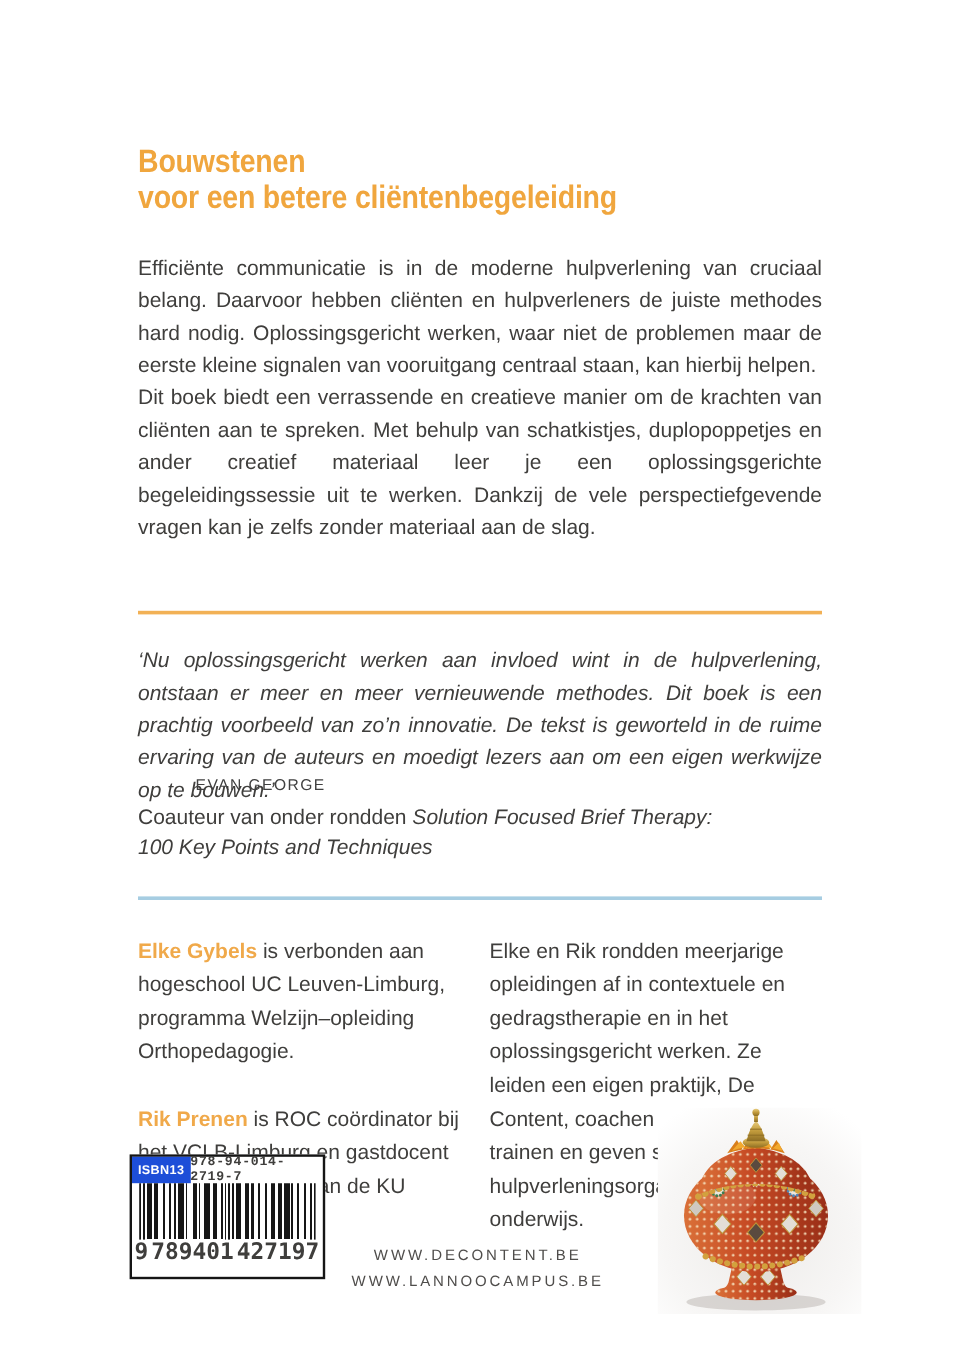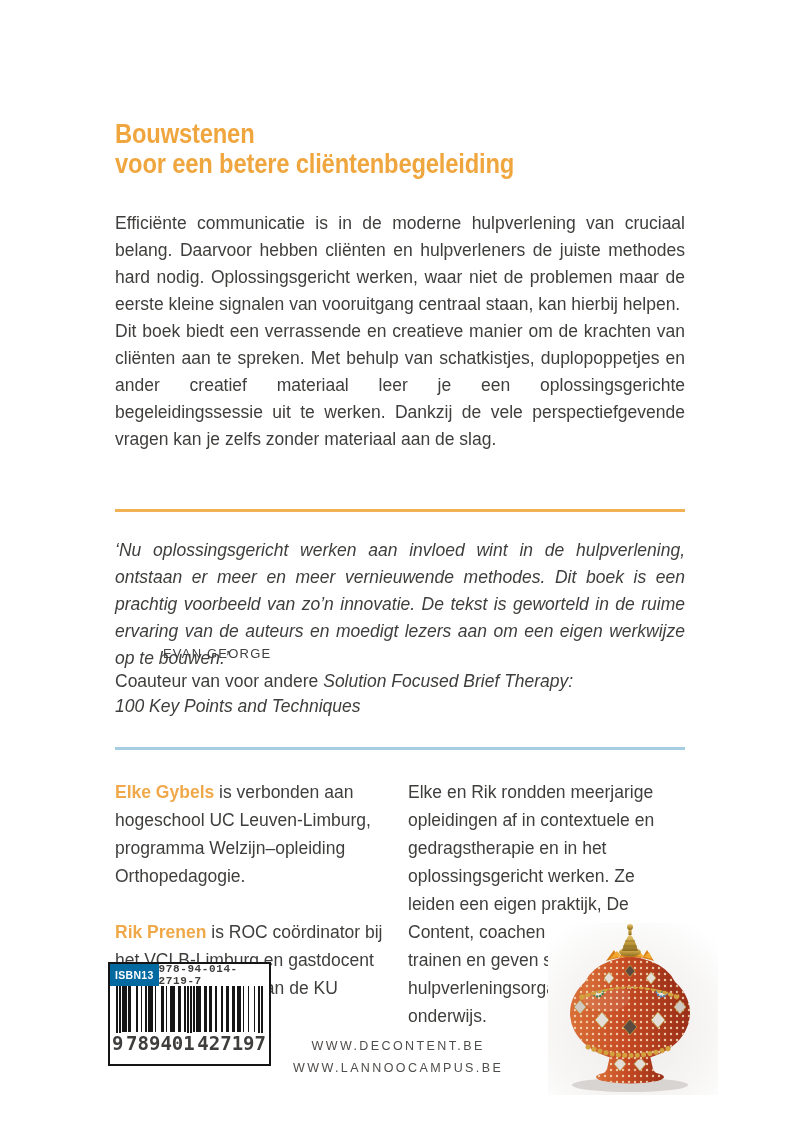--- a/index.html
+++ b/index.html
@@ -35,21 +35,21 @@
   .columns { position: absolute; top: 778px; left: 0; width: 570px; display: flex; gap: 21px; }
   .col-left { width: 272px; font-size: 17.5px; line-height: 28px; }
   .col-left p + p { margin-top: 28px; }
   .col-right { width: 277px; font-size: 17.5px; line-height: 28px; }
   .author-name { color: #f0a94a; font-weight: bold; }
 
   
   .barcode { position: absolute; left: 108px; top: 962px; width: 163px; height: 104px;
              border: 2px solid #151515; background: #ffffff; }
   .barcode-header { display: flex; height: 22px; align-items: stretch; }
-  .isbn-label { background: #0369a1; color: #ffffff; font-size: 10.5px; font-weight: bold;
+  .isbn-label { background: #1d4ed8; color: #ffffff; font-size: 10.5px; font-weight: bold;
                 display: flex; align-items: center; padding: 0 5px; letter-spacing: 0.3px; text-align: right; }
   .isbn-number { flex: 1; display: flex; align-items: center; justify-content: center;
                  font-family: Liberation Mono, monospace; font-size: 11px; font-weight: bold; letter-spacing: 0.6px; }
   .barcode-bars-wrap { padding: 0 6px; }
   .barcode-bars { display: block; width: 100%; height: 56px; }
   .barcode-bars rect { fill: #161616; }
   .barcode-digits { position: relative; z-index: 2; margin-top: -9px; display: flex;
                     justify-content: space-between; padding: 0 2px 0 1px;
                     font-family: "DejaVu Sans Mono", monospace; font-size: 19px; font-weight: bold; line-height: 21px; }
   .barcode-digits span { background: #ffffff; padding: 0 1px; }
@@ -75,21 +75,21 @@
 
     <p class="para p1">Efficiënte communicatie is in de moderne hulpverlening van cruciaal belang. Daarvoor hebben cliënten en hulpverleners de juiste methodes hard nodig. Oplossingsgericht werken, waar niet de problemen maar de eerste kleine signalen van vooruitgang centraal staan, kan hierbij helpen.</p>
     <p class="para p2">Dit boek biedt een verrassende en creatieve manier om de krachten van cliënten aan te spreken. Met behulp van schatkistjes, duplopoppetjes en ander creatief materiaal leer je een oplossingsgerichte begeleidingssessie uit te werken. Dankzij de vele perspectiefgevende vragen kan je zelfs zonder materiaal aan de slag.</p>
 
     <div class="rule rule-orange"></div>
 
     <p class="quote">‘Nu oplossingsgericht werken aan invloed wint in de hulpverlening, ontstaan er meer en meer vernieuwende methodes. Dit boek is een prachtig voorbeeld van zo’n innovatie. De tekst is geworteld in de ruime ervaring van de auteurs en moedigt lezers aan om een eigen werkwijze op te bouwen.’</p>
 
     <div class="quote-block">
       <span class="quote-author">EVAN GEORGE</span>
-      <span class="quote-line"><span>Coauteur van voor andere </span><em>Solution Focused Brief Therapy:</em></span>
+      <span class="quote-line"><span>Coauteur van onder rondden </span><em>Solution Focused Brief Therapy:</em></span>
       <span class="quote-line"><em>100 Key Points and Techniques</em></span>
     </div>
 
     <div class="rule rule-blue"></div>
 
     <div class="columns">
       <div class="col-left">
         <p><span class="author-name">Elke Gybels</span><span> is verbonden aan hogeschool UC Leuven-Limburg, programma Welzijn–opleiding Orthopedagogie.</span></p>
         <p><span class="author-name">Rik Prenen</span><span> is ROC coördinator bij het VCLB-Limburg en gastdocent aan de associatie van de KU Leuven.</span></p>
       </div>

